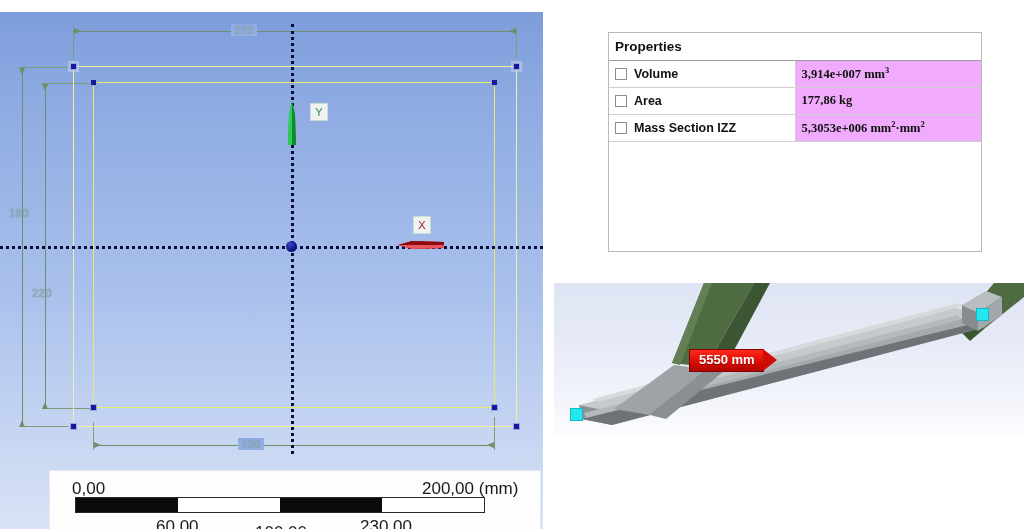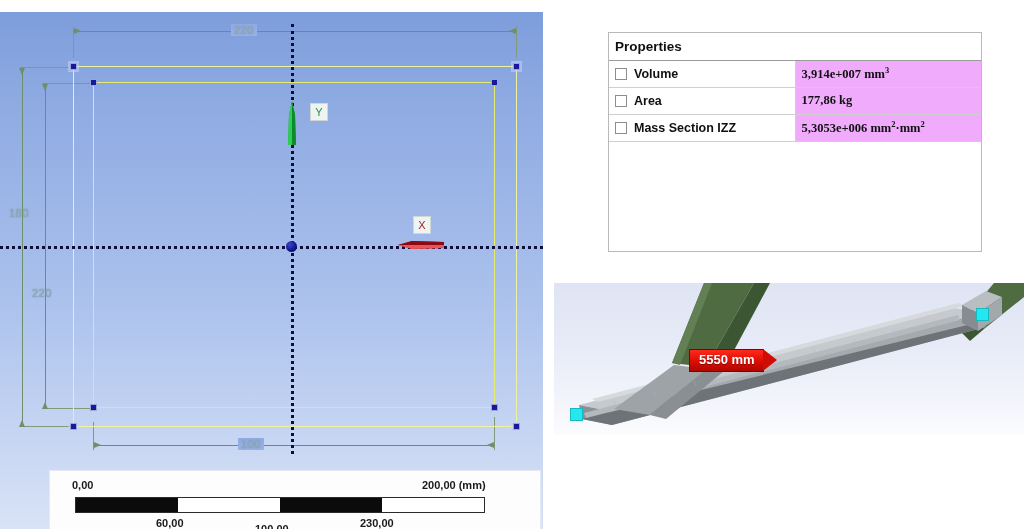--- a/index.html
+++ b/index.html
@@ -68,22 +68,22 @@
   #y-arrow { position:absolute; width:14px; height:46px; }
   
   #x-arrow { position:absolute; width:48px; height:14px; }
 
   
   #scalebar-panel {
     position:absolute; left:49px; top:458px; width:492px; height:63px;
     background:#fdfdfd; border:1px solid #e4e9f3;
   }
   .sb-label {
-    position:absolute; font-size:11px; color:#1a1a1a;
-    font-family:"Liberation Sans", sans-serif; white-space:nowrap;font-weight:bold;
+    position:absolute; font-size:17px; color:#1a1a1a;
+    font-family:"Liberation Sans", sans-serif; white-space:nowrap;
   }
   #sb-bar {
     position:absolute; left:25px; top:26px; width:410px; height:16px;
     border:1px solid #2a2a2a; display:flex; background:#fff;
   }
   #sb-bar .seg { height:100%; }
   #sb-bar .seg.fill { background:#0b0b0b; }
   #sb-bar .seg.empty { background:#ffffff; }
 
   

